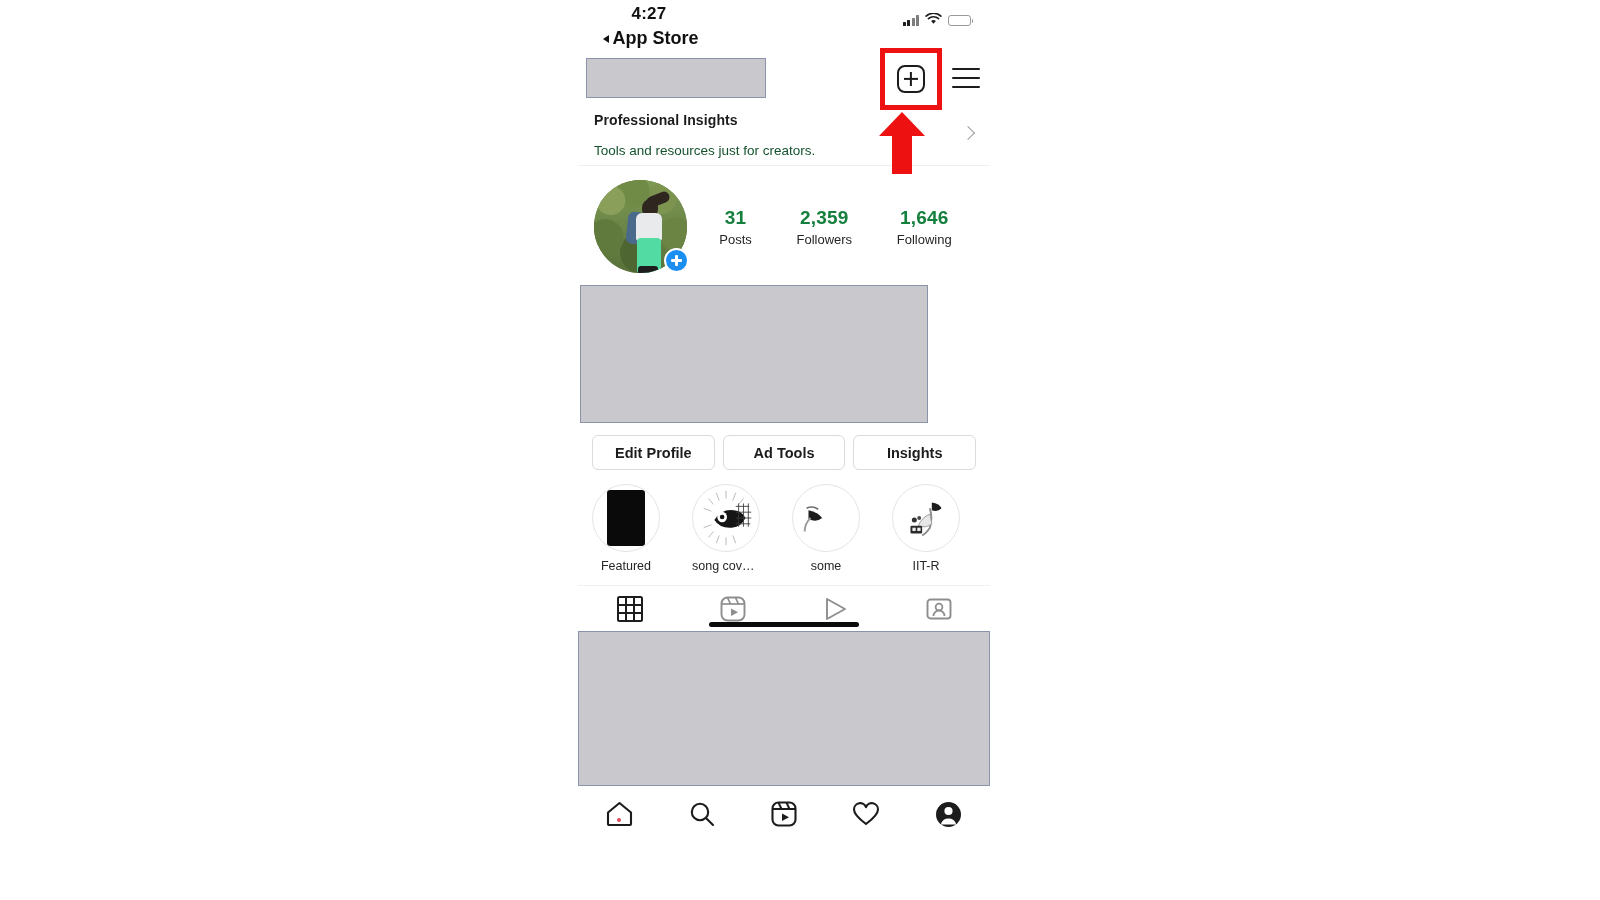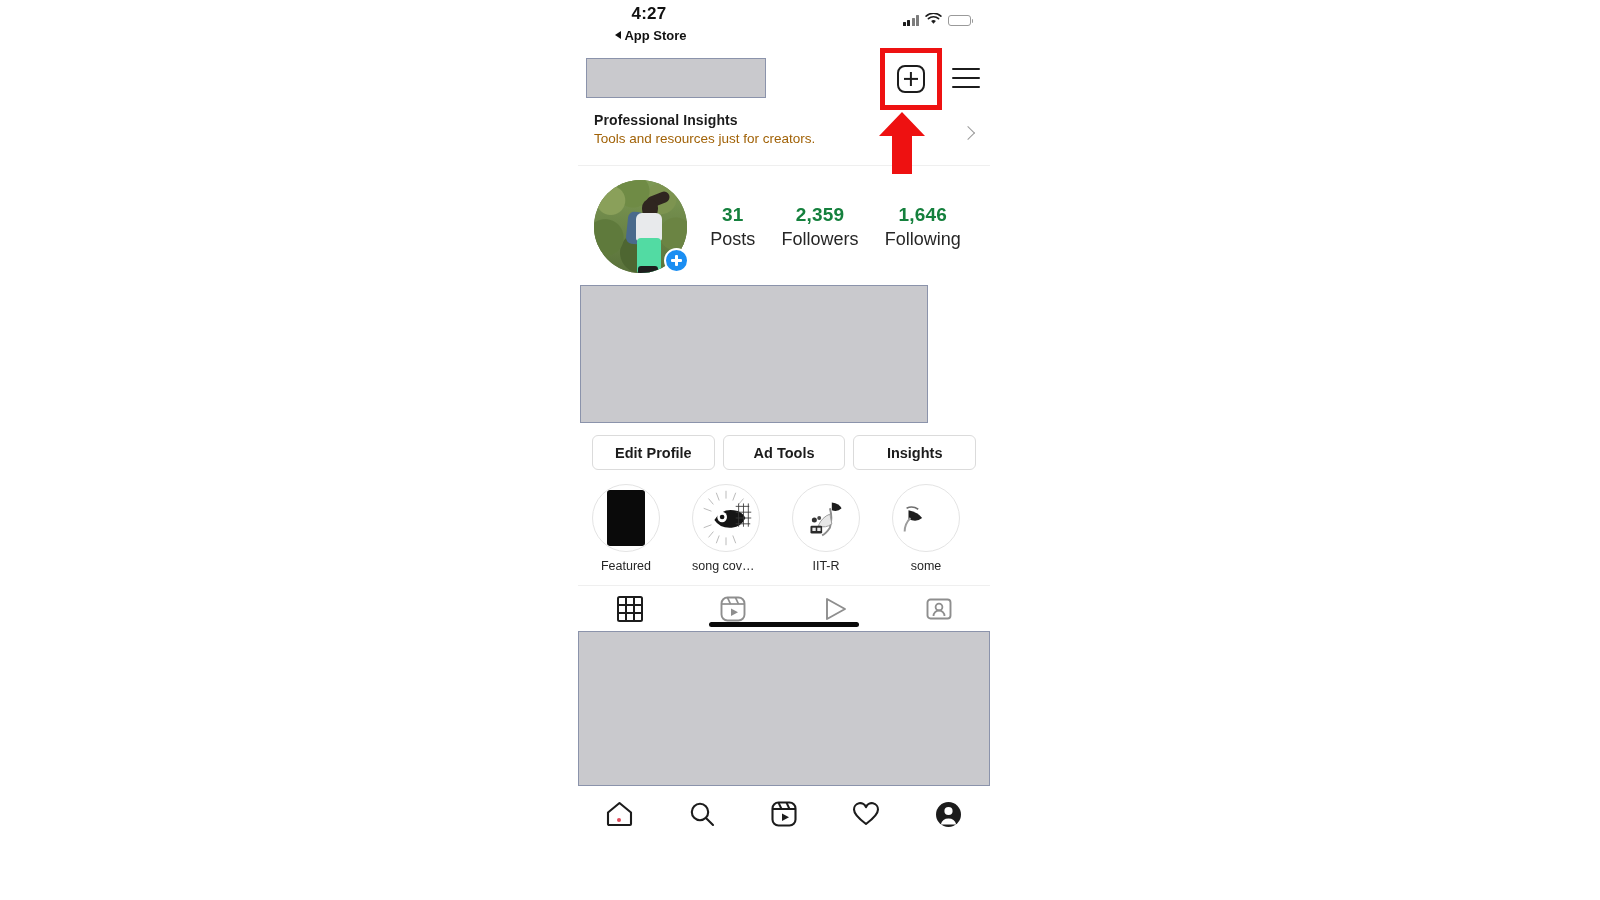--- a/index.html
+++ b/index.html
@@ -25,21 +25,21 @@
   }
   .sb-time {
     position: absolute; left: 16px; top: 4px;
     width: 110px; text-align: center;
     font-size: 17px; font-weight: bold; color: #111;
     letter-spacing: .2px;
   }
   .sb-back {
     position: absolute; left: 8px; top: 28px;
     width: 130px; text-align: center;
-    font-size: 13px; font-weight: bold; color: #111;
+    font-size: 18px; font-weight: bold; color: #111;
     white-space: nowrap;
   }
   .sb-back .tri {
     display: inline-block;
     width: 0; height: 0;
     border-top: 4.5px solid transparent;
     border-bottom: 4.5px solid transparent;
     border-right: 6px solid #111;
     margin-right: 3px; vertical-align: 1px;
   }
@@ -117,21 +117,21 @@
   }
 
   
   .prodash {
     position: relative;
     padding: 6px 14px 10px 16px;
     border-bottom: 1px solid #efefef;
     height: 60px;
   }
   .pd-title { font-size: 14px; font-weight: bold; color: #1c1c1c; letter-spacing:.1px; }
-  .pd-sub { font-size: 13.5px; color: #a16207; margin-top: 3px; }
+  .pd-sub { font-size: 13.5px; color: #14532d; margin-top: 15px; }
   .pd-chevron {
     position: absolute; right: 17px; top: 22px;
     width: 10px; height: 10px;
     border-top: 1.9px solid #9a9a9a; border-right: 1.9px solid #9a9a9a;
     transform: rotate(45deg);
   }
 
   
   .profile-head {
     display: flex; align-items: center;
@@ -191,21 +191,21 @@
   }
   .avatar-plus::before, .avatar-plus::after {
     content:""; position:absolute; background:#fff; border-radius:1px;
   }
   .avatar-plus::before { width: 2.4px; height: 11px; }
   .avatar-plus::after  { width: 11px; height: 2.4px; }
 
   .stats { display: flex; flex: 1; justify-content: space-around; padding-left: 10px; }
   .stat { text-align: center; }
   .stat-num { font-size: 19px; font-weight: bold; color: #15803d; letter-spacing:.2px }
-  .stat-lbl { font-size: 18px; color: #262626; margin-top: 3px; }
+  .stat-lbl { font-size: 13px; color: #262626; margin-top: 3px; }
 
   
   #bio-redaction {
     margin: 4px 12px 0 2px;
     height: 138px;
     width: 348px;
     margin-left: 2px;
   }
 
   
@@ -399,44 +399,44 @@
           </g>
         </svg>
       </div>
       <div class="hl-label">song cover...</div>
     </div>
 
 
     <div class="hl">
       <div class="hl-circle">
         <svg width="68" height="68" viewBox="0 0 68 68">
+          <path d="M16 26 q10 2 14 8 q-6 5 -14 1 z" fill="#1c1c1c"></path>
+          <path d="M14 24 q6 -3 12 1" stroke="#6f6f6f" stroke-width="1.6" fill="none"></path>
+          <path d="M18 34 q-6 6 -6 14" stroke="#9c9c9c" stroke-width="2" fill="none"></path>
+        </svg>
+      </div>
+      <div class="hl-label">some</div>
+    </div>
+
+    <div class="hl">
+      <div class="hl-circle">
+        <svg width="68" height="68" viewBox="0 0 68 68">
           <path d="M40 18 q8 1 10 6 q-4 4 -10 2 z" fill="#1c1c1c"></path>
           <path d="M38 24 q3 10 0 20 q-4 6 -8 8" stroke="#8d8d8d" stroke-width="2" fill="none"></path>
           <path d="M38 30 q-8 3 -12 12 q8 3 14 -2 z" fill="#e7e7e7" stroke="#9c9c9c" stroke-width="1"></path>
           <circle cx="22" cy="36" r="2.6" fill="#303030"></circle>
           <circle cx="27" cy="34" r="2" fill="#4a4a4a"></circle>
           <rect x="18" y="42" width="12" height="8" rx="1.4" fill="#2a2a2a"></rect>
           <rect x="20" y="44" width="3.4" height="3.4" fill="#e9e9e9"></rect>
           <rect x="25" y="44" width="3.4" height="3.4" fill="#e9e9e9"></rect>
         </svg>
       </div>
       <div class="hl-label">IIT-R</div>
     </div>
 
-    <div class="hl">
-      <div class="hl-circle">
-        <svg width="68" height="68" viewBox="0 0 68 68">
-          <path d="M16 26 q10 2 14 8 q-6 5 -14 1 z" fill="#1c1c1c"></path>
-          <path d="M14 24 q6 -3 12 1" stroke="#6f6f6f" stroke-width="1.6" fill="none"></path>
-          <path d="M18 34 q-6 6 -6 14" stroke="#9c9c9c" stroke-width="2" fill="none"></path>
-        </svg>
-      </div>
-      <div class="hl-label">some</div>
-    </div>
-
   </div>
 
   <div class="tabs">
     <div class="tab">
       <svg width="26" height="26" viewBox="0 0 26 26">
         <rect x="1" y="1" width="24" height="24" rx="1.5" fill="none" stroke="#1c1c1c" stroke-width="2"></rect>
         <line x1="9" y1="1" x2="9" y2="25" stroke="#1c1c1c" stroke-width="2"></line>
         <line x1="17" y1="1" x2="17" y2="25" stroke="#1c1c1c" stroke-width="2"></line>
         <line x1="1" y1="9" x2="25" y2="9" stroke="#1c1c1c" stroke-width="2"></line>
         <line x1="1" y1="17" x2="25" y2="17" stroke="#1c1c1c" stroke-width="2"></line>

